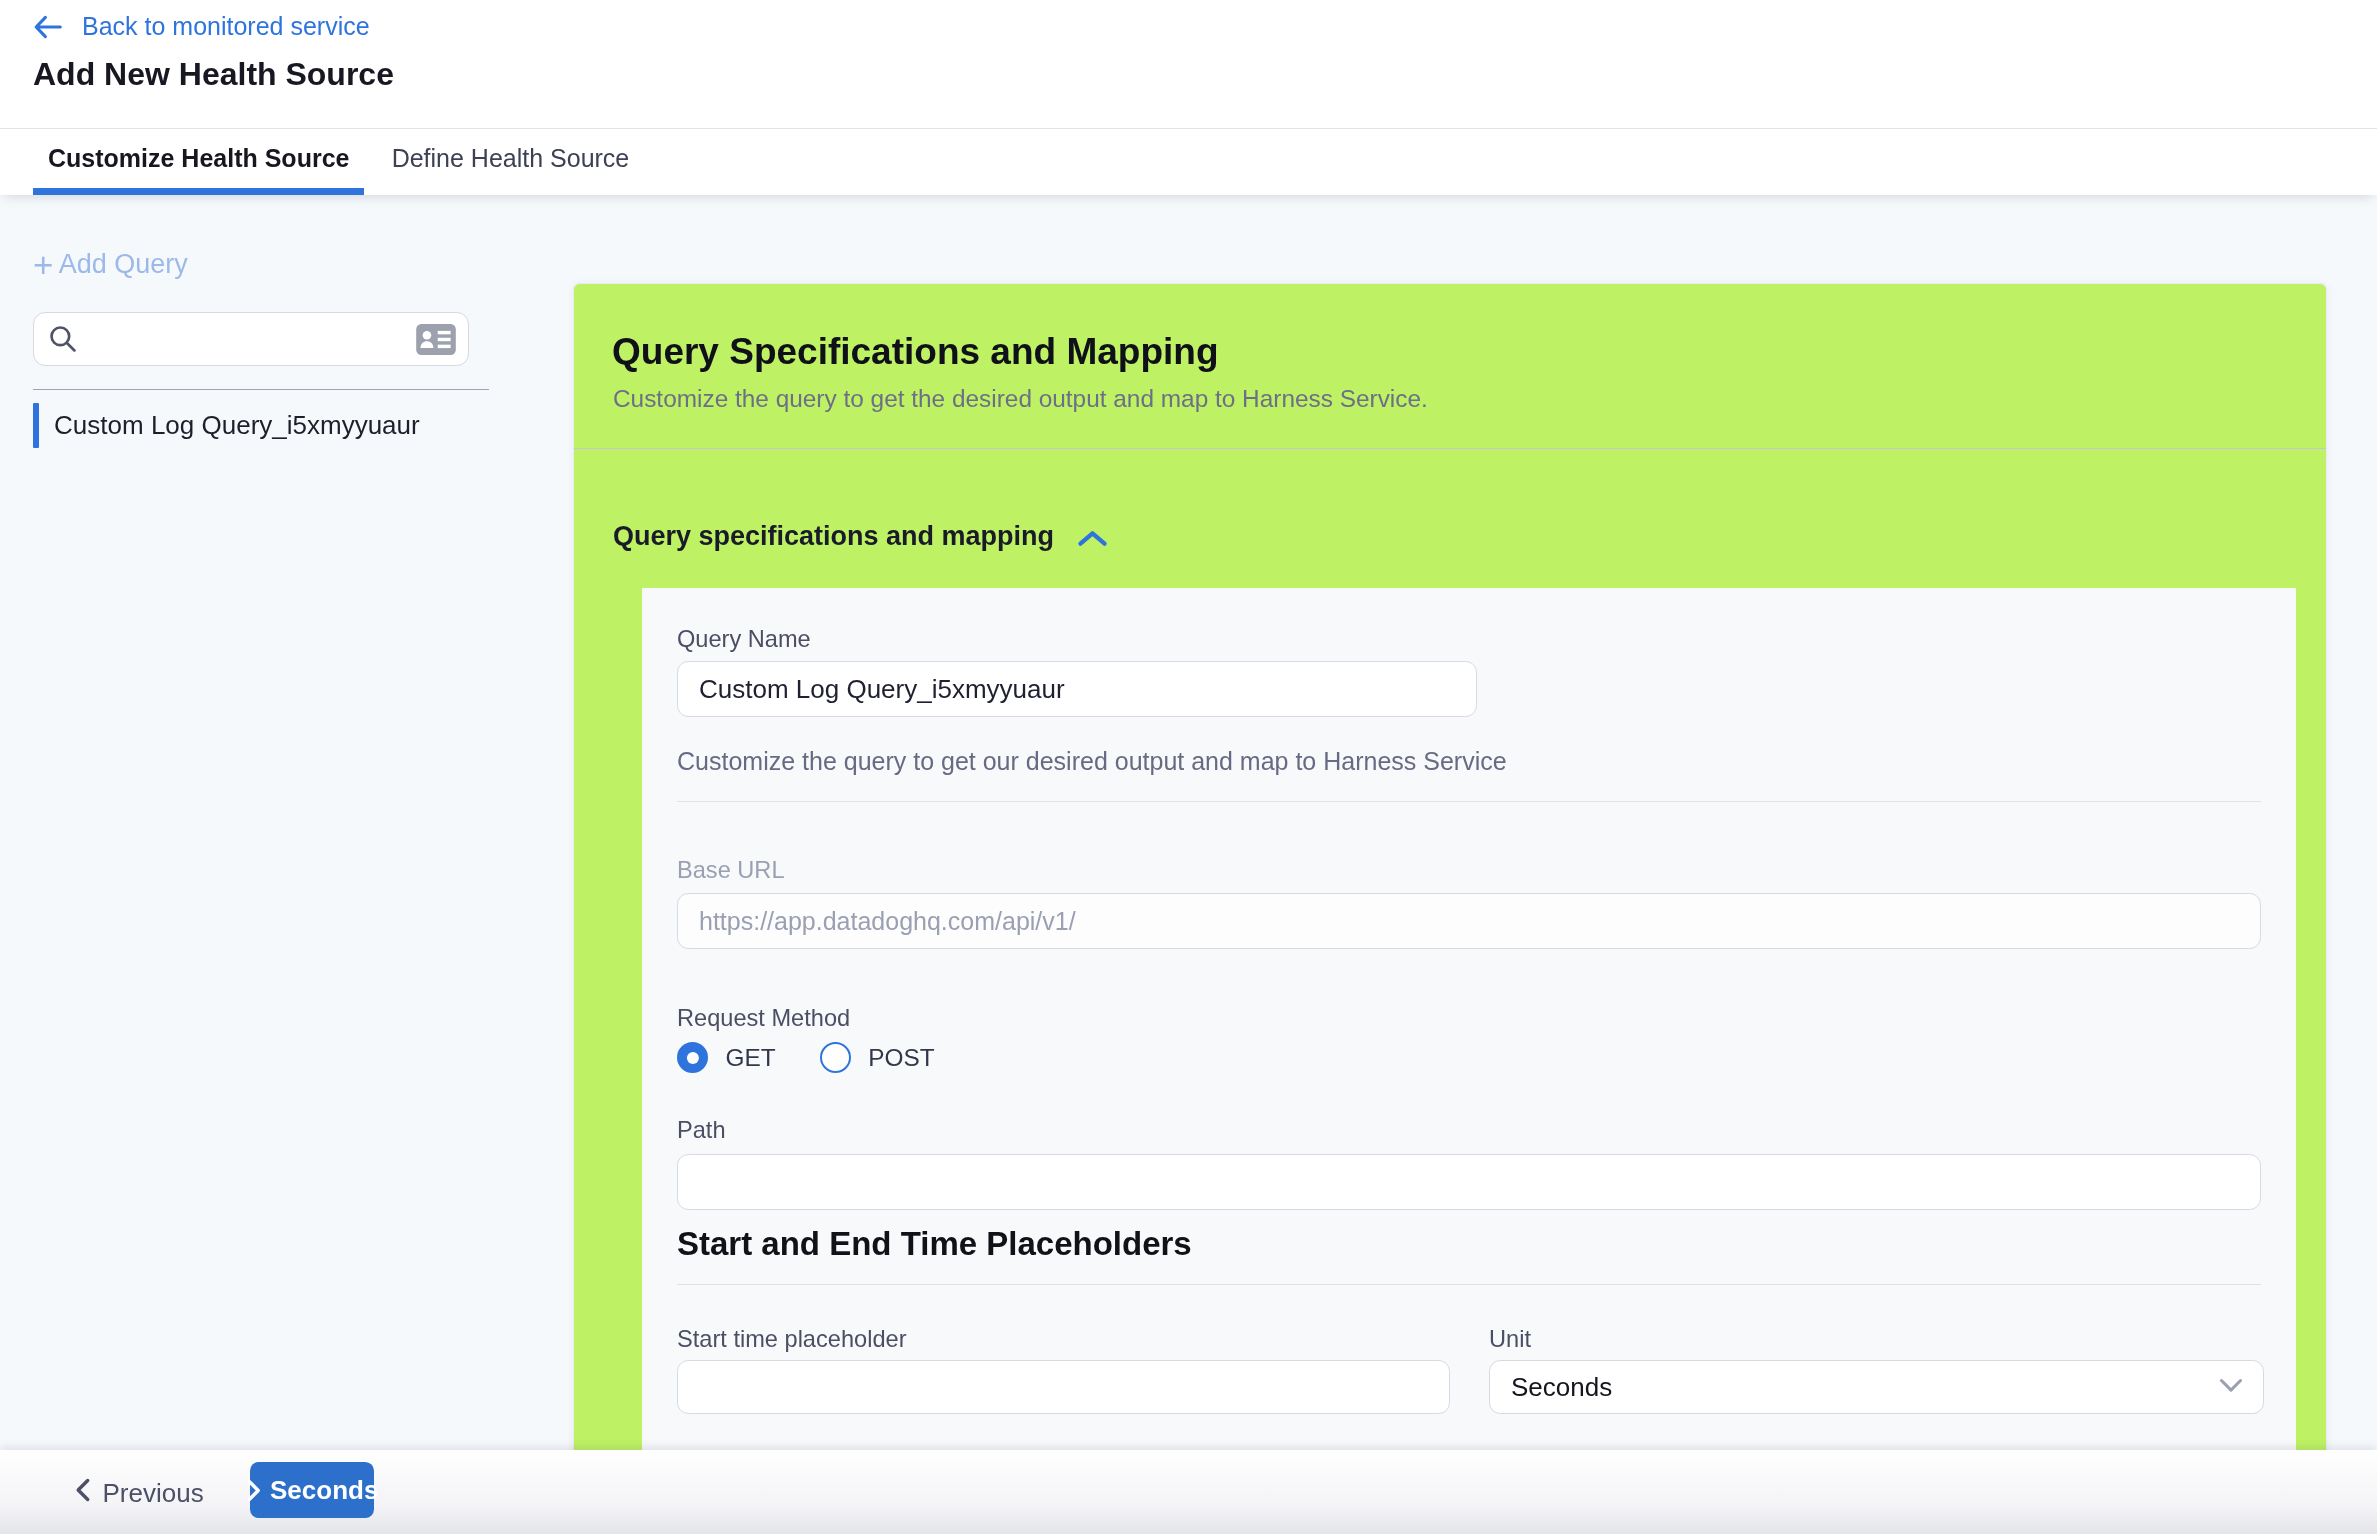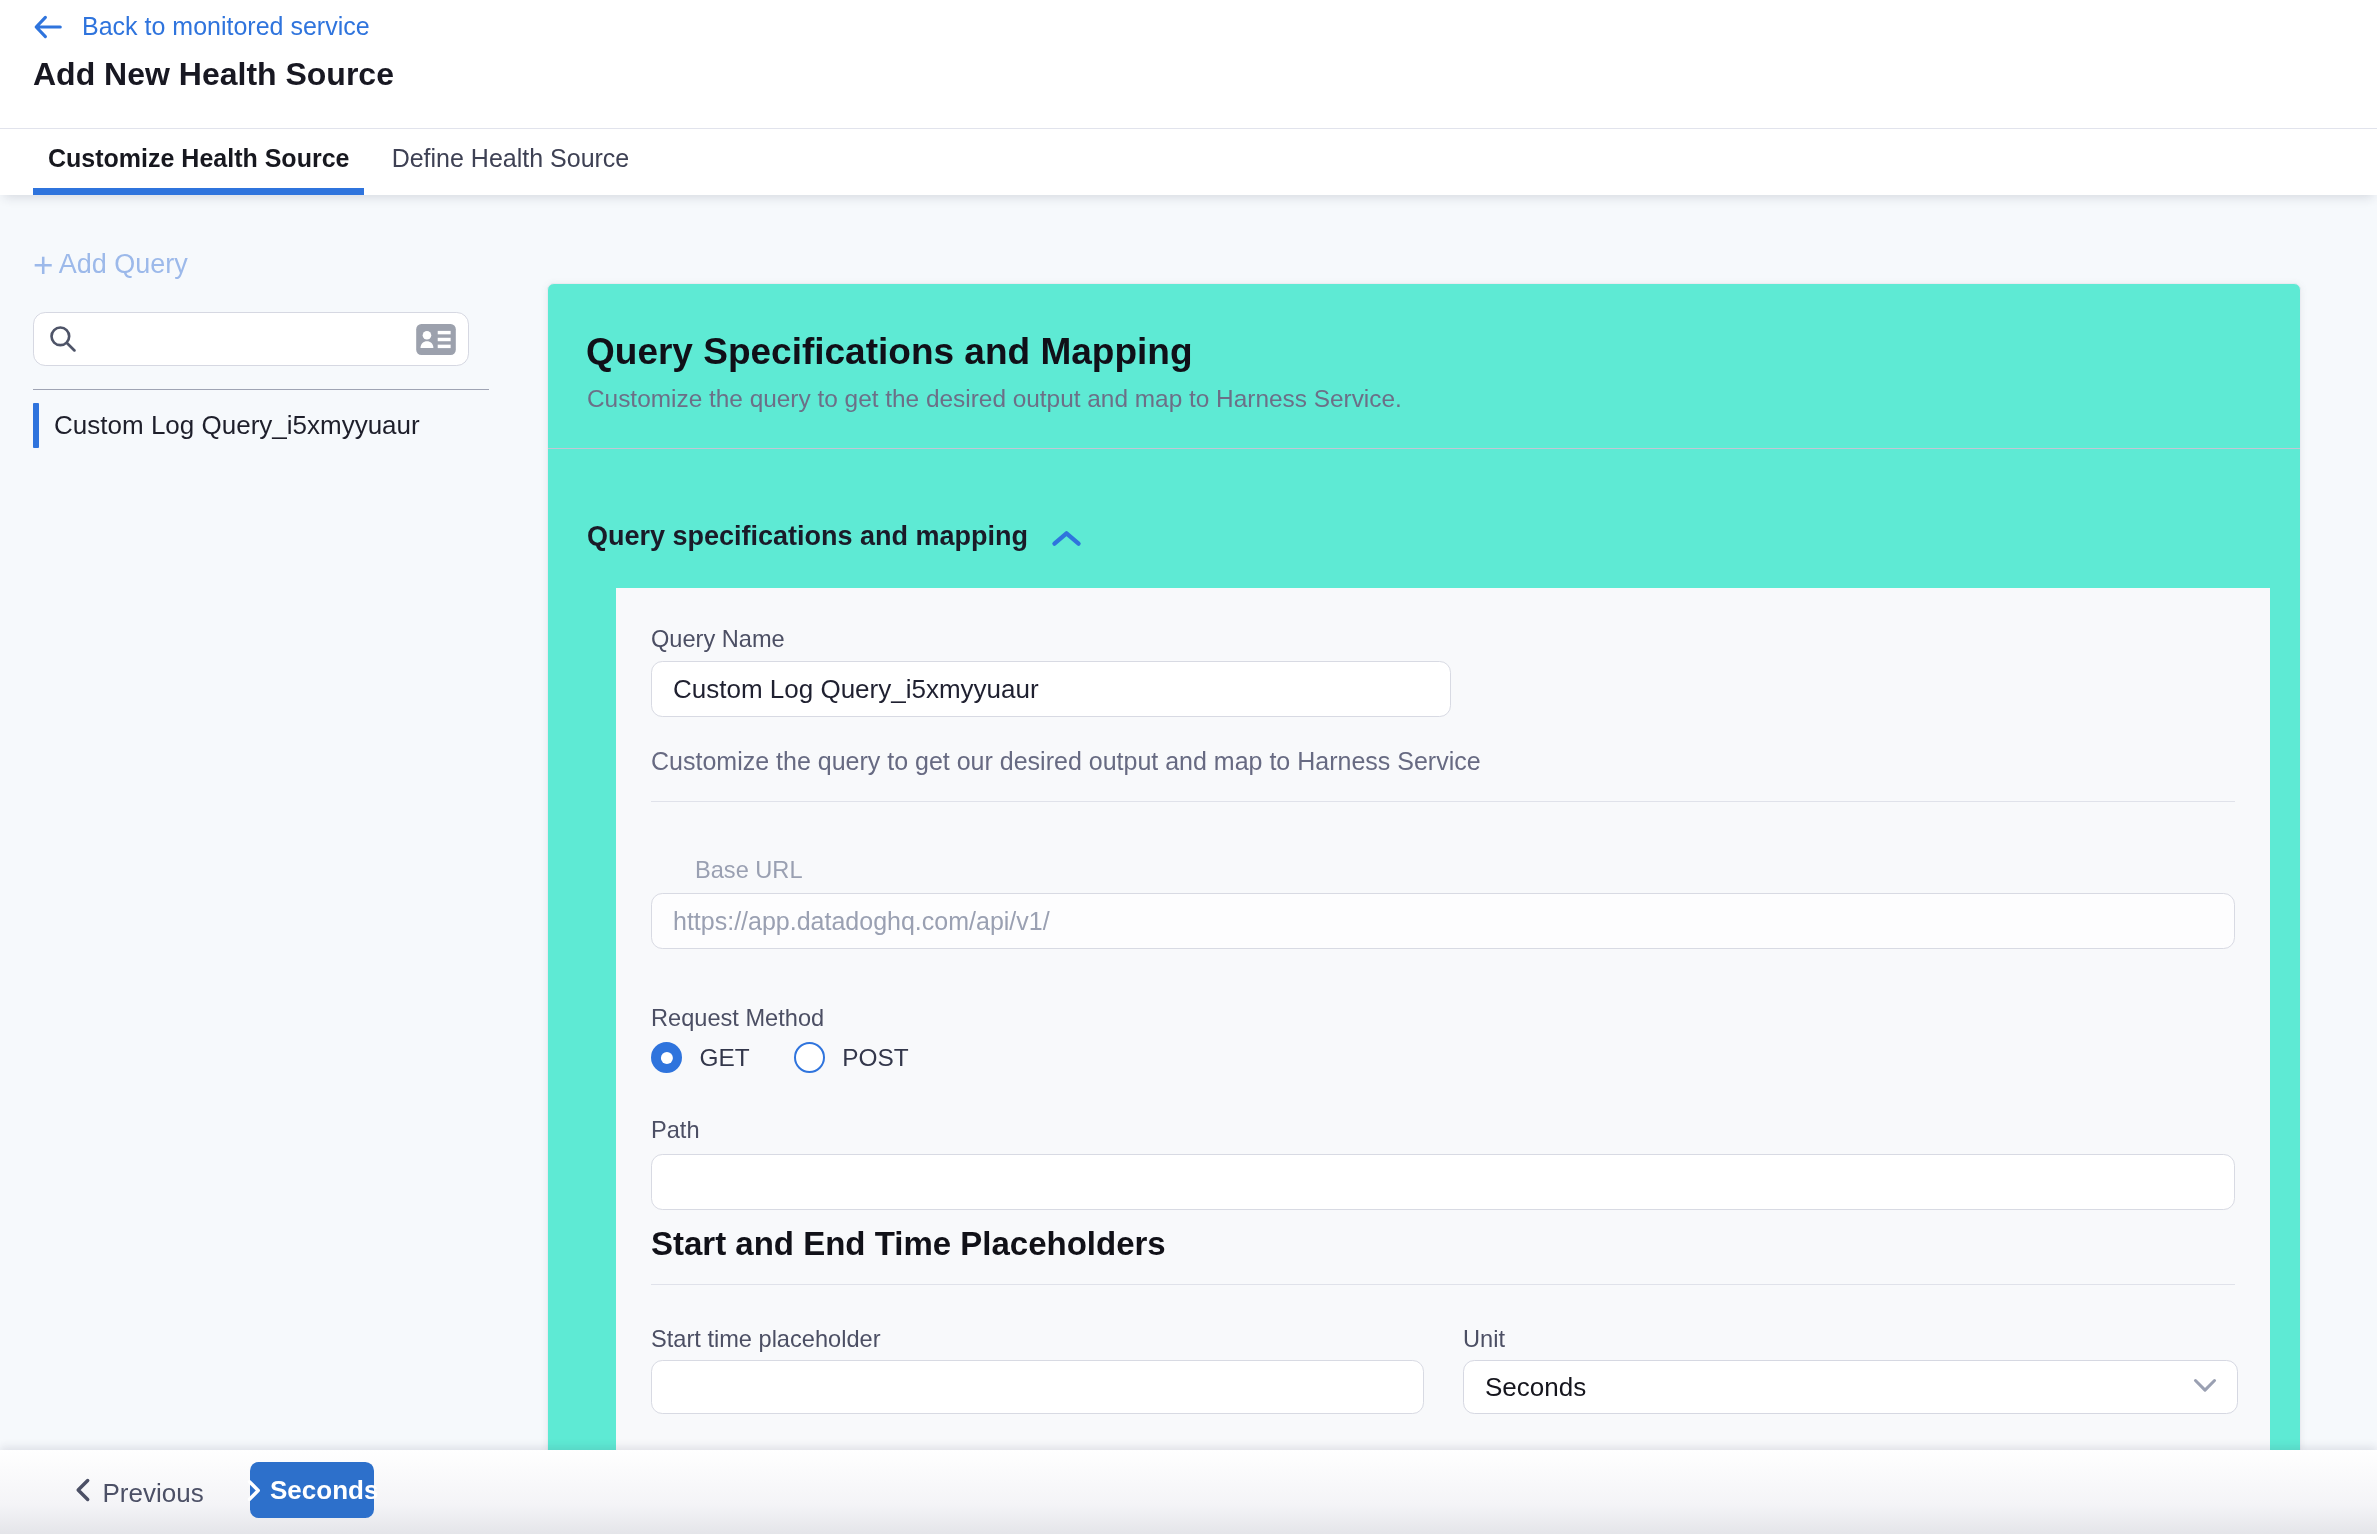--- a/index.html
+++ b/index.html
@@ -40,35 +40,35 @@
   .cardview-btn { display:flex; cursor:pointer; }
   .side-divider { position:absolute; left:33px; top:193px; width:456px; height:0;
                   border-top:1.7px solid #9fa4b4; }
   .query-item { position:absolute; left:33px; top:207px; width:471px; height:45px;
                 display:flex; align-items:center; cursor:pointer; }
   .query-item .sel-bar { width:6.1px; height:45px; background:var(--accent,#2f74dd);
                          border-radius:0.9px; margin-right:15px; }
   .query-item .q-label { font-size:26px; color:#1e1f2b; }
 
   
-  .card { position:absolute; left:547px; top:283px; width:1754px; height:1168px;
-          background:#5eead4; border:0.9px solid #e9ebf1; border-radius:7px 7px 0 0;
+  .card { position:absolute; left:573px; top:283px; width:1754px; height:1168px;
+          background:#bef264; border:0.9px solid #e9ebf1; border-radius:7px 7px 0 0;
           box-shadow:0 1.7px 7px rgba(96,97,112,0.10); overflow:hidden; }
   .card-title { position:absolute; left:38px; top:47px; font-size:37px; font-weight:600; color:#101018; }
   .card-subtitle { position:absolute; left:39px; top:101px; font-size:24.4px; color:#6c6f87; }
   .card-divider { position:absolute; left:0; top:164px; width:100%; height:0;
                   border-top:1.7px solid #c3c6d3; }
   .section-head { position:absolute; left:39px; top:237px; display:flex; align-items:center; gap:23px; }
   .section-title { font-size:27px; font-weight:700; color:#1a1b28; }
   .collapse-btn { display:flex; align-items:center; cursor:pointer; padding-top:3.5px; }
 
   .panel { position:absolute; left:68px; top:304px; width:1654px; height:864px;
            background:var(--panel-bg,#f8f9fb); }
   .field-label { position:absolute; font-size:23.6px; font-weight:500; color:#4c4f64; }
-  .field-label.muted { color:#9aa0b2; font-weight:400;margin-left:44px; }
+  .field-label.muted { color:#9aa0b2; font-weight:400; }
   .txt-input { position:absolute; height:56px; background:#ffffff; border:1.7px solid #d8dae3;
                border-radius:11.3px; font-size:26px; color:#1f2030; padding:0 21px; outline:none;
                font-family:"Liberation Sans", sans-serif; }
   .txt-input::placeholder { color:#9aa0b2; font-size:25px; }
   .txt-input:disabled { background:#fdfdfe; color:#9aa0b2; }
   .helper-text { position:absolute; font-size:25px; color:#676a82; }
   .panel-divider { position:absolute; height:0; border-top:1.7px solid #e0e2ea; }
 
   .radio-row { position:absolute; left:35px; top:454px; display:flex; align-items:center; gap:44px; }
   .radio-opt { display:flex; align-items:center; gap:17.5px; cursor:pointer; }

